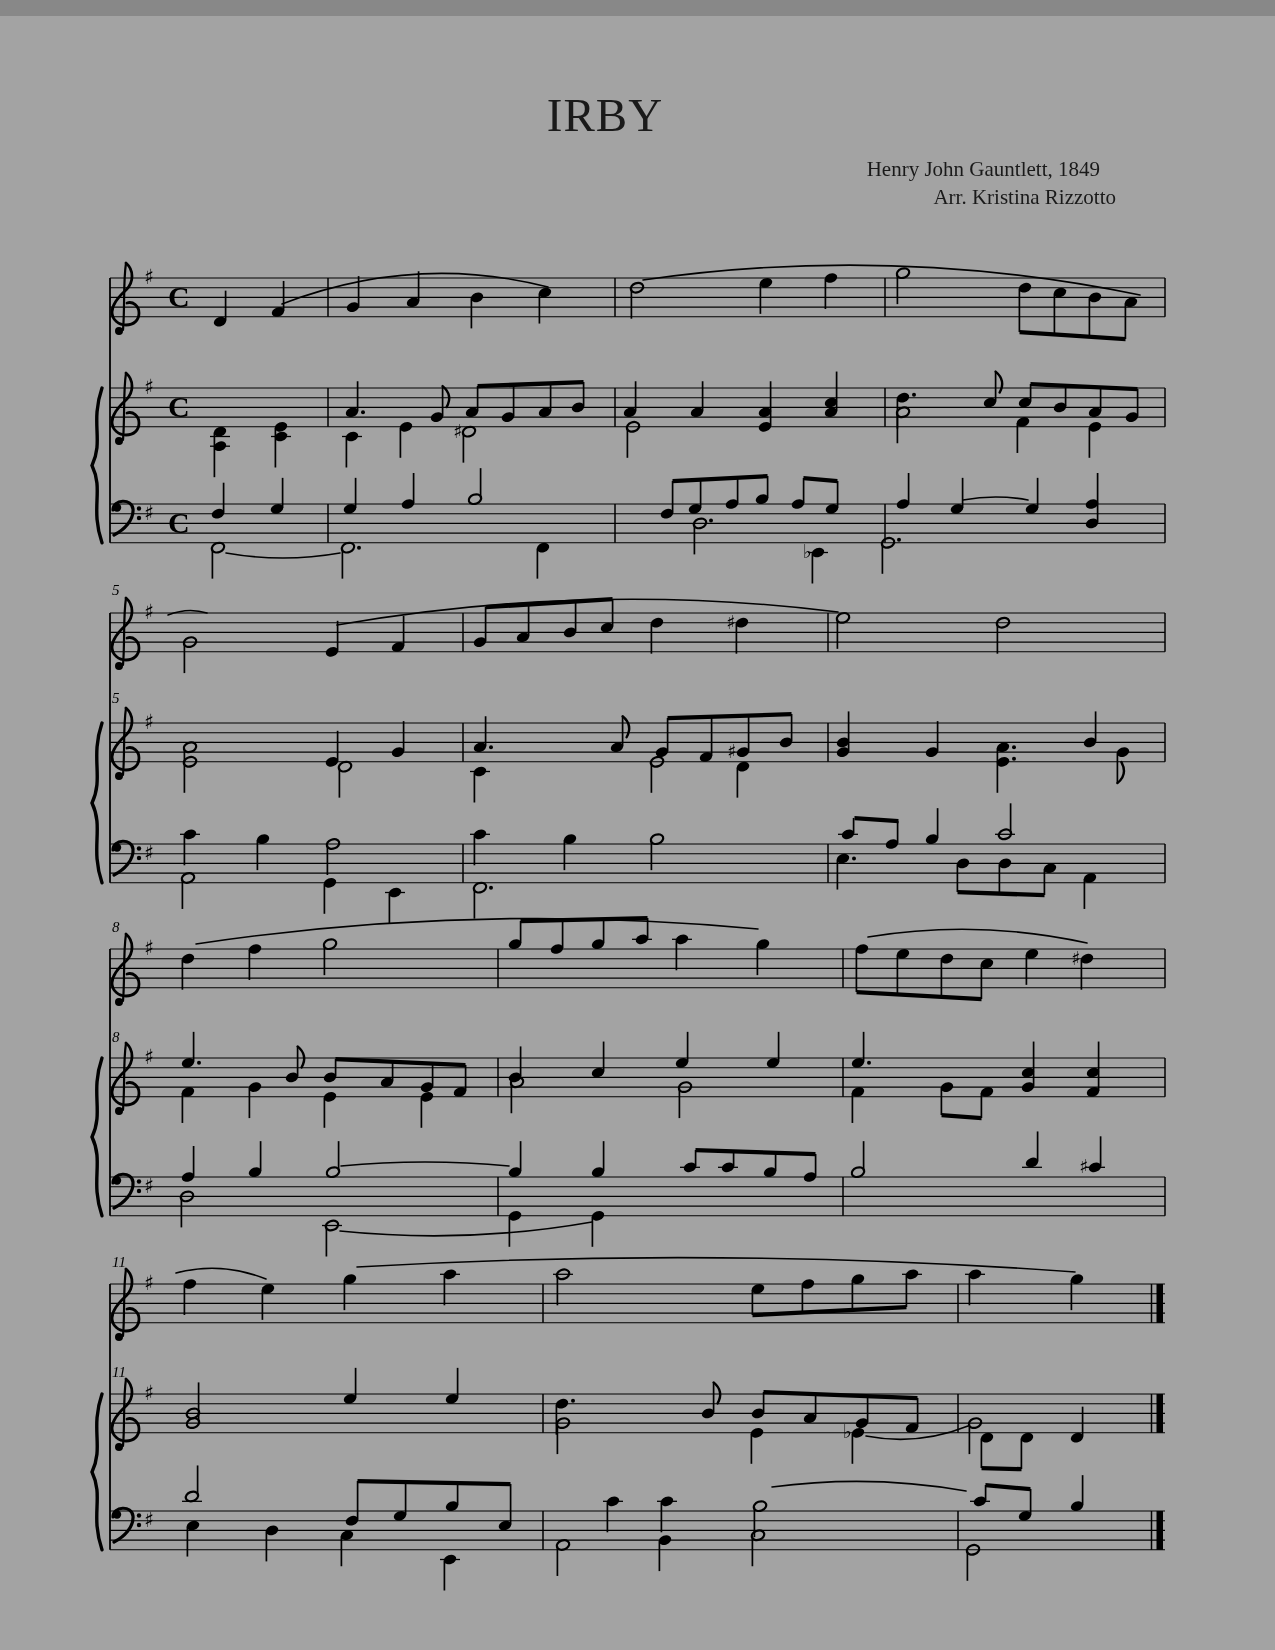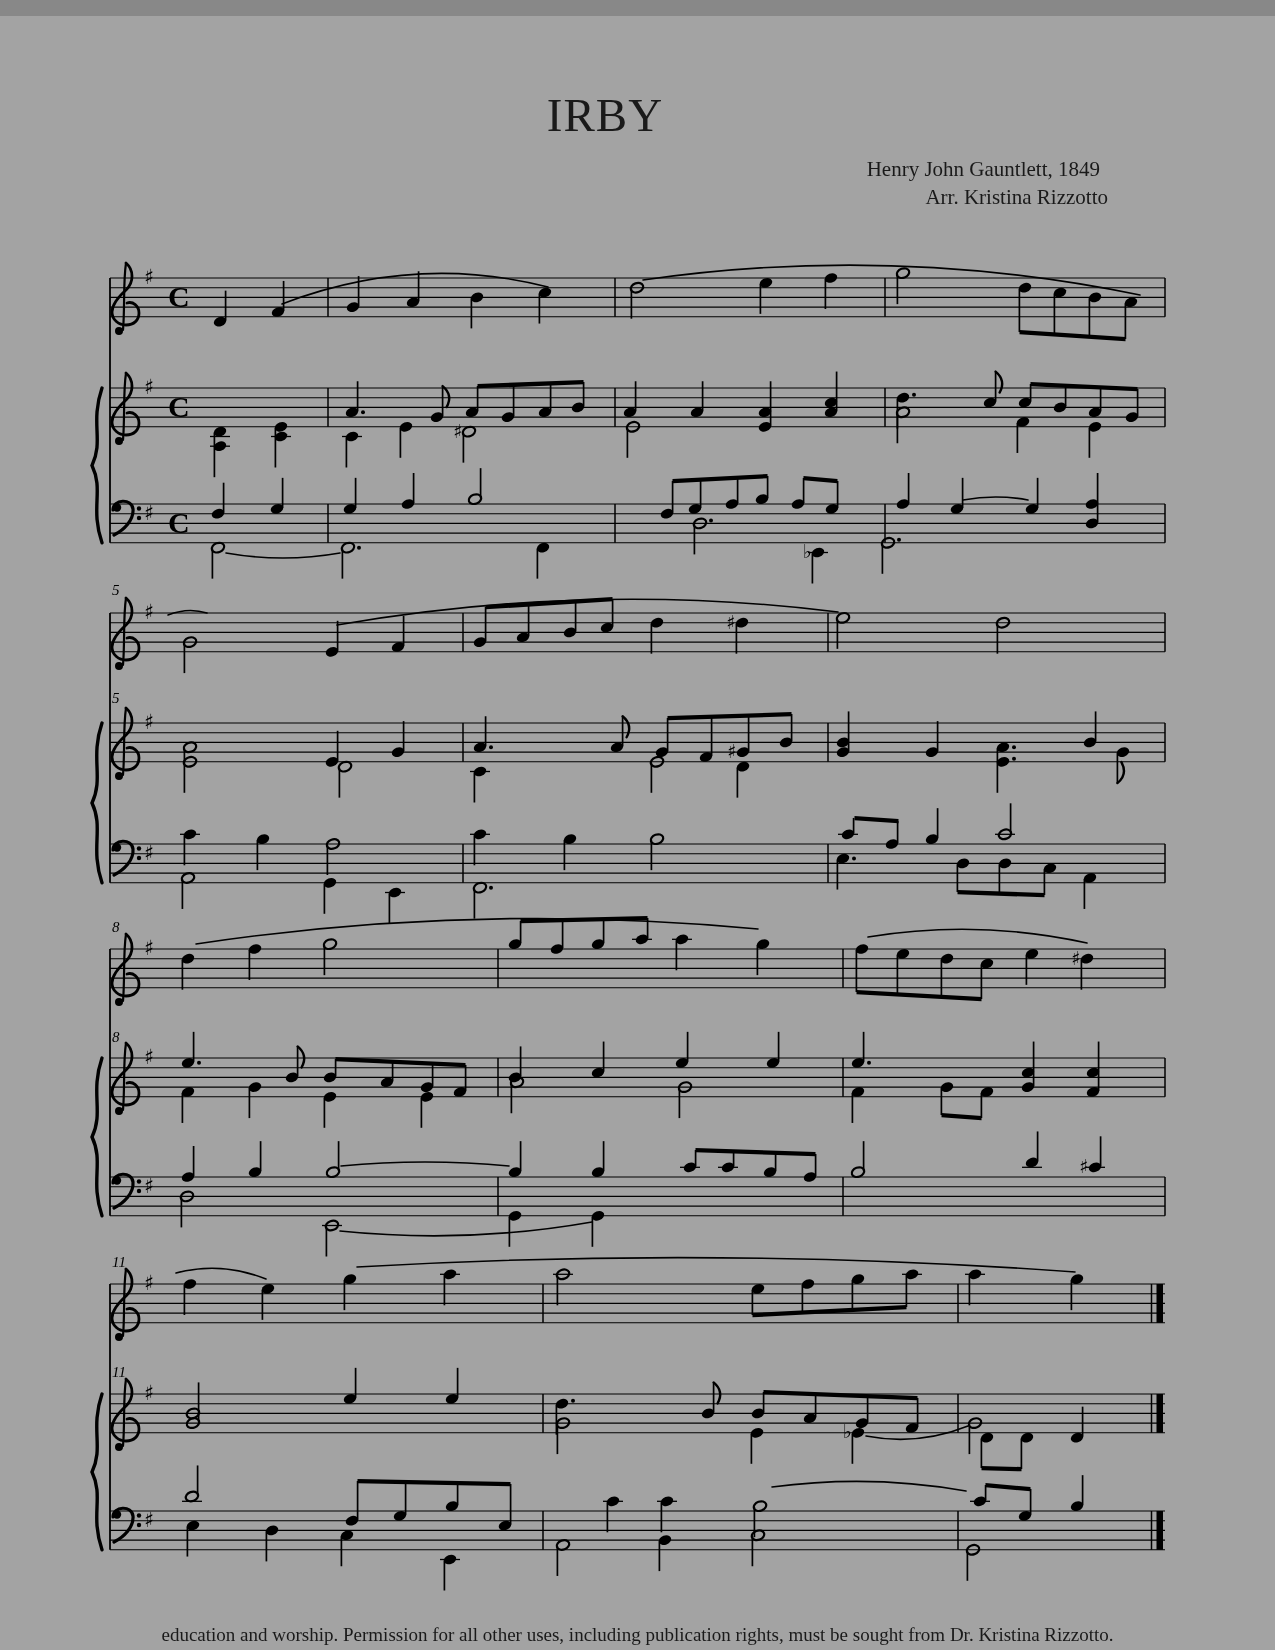--- a/index.html
+++ b/index.html
@@ -3,21 +3,21 @@
 <meta charset="utf-8">
 <style>
   html,body{margin:0;padding:0;background:#888;}
   #page{position:relative;width:1275px;height:1650px;background:#a3a3a3;margin:16px auto;
         font-family:"Liberation Serif","DejaVu Serif",serif;color:#1a1a1a;overflow:hidden;}
   #title{position:absolute;left:0;top:72px;width:1210px;text-align:center;
          font-size:47px;letter-spacing:1px;}
   #subtitle{position:absolute;left:0;top:133px;width:1215px;text-align:center;
             font-style:italic;font-size:23px;}
   #composer{position:absolute;right:175px;top:141px;font-size:21px;text-align:center;}
-  #arranger{position:absolute;right:167px;top:169px;font-size:21px;text-align:right;}
+  #arranger{position:absolute;right:159px;top:169px;font-size:21px;text-align:right;}
   #footer{position:absolute;left:0;bottom:18px;width:1275px;text-align:center;
           font-size:19px;line-height:27px;}
   #score-canvas{position:absolute;left:0;top:0;}
 </style>
 </head>
 <body>
 
 <div id="page">
   <div id="title">IRBY</div>
   <div id="composer">Henry John Gauntlett, 1849</div>
@@ -740,15 +740,14 @@
       <line x1="985.6" y1="1484.3" x2="985.6" y2="1469.0088888888888" stroke="#000000" stroke-width="1.7"></line>
       <ellipse cx="1025" cy="1499.85" rx="6.4" ry="4.6" transform="rotate(-20 1025 1499.85)" fill="#000000" stroke="none" stroke-width="2.2"></ellipse>
       <line x1="1030.6" y1="1498.85" x2="1030.6" y2="1473.0088888888888" stroke="#000000" stroke-width="1.7"></line>
       <ellipse cx="1077" cy="1490.15" rx="6.4" ry="4.6" transform="rotate(-20 1077 1490.15)" fill="#000000" stroke="none" stroke-width="2.2"></ellipse>
       <line x1="1082.6" y1="1489.15" x2="1082.6" y2="1459.15" stroke="#000000" stroke-width="1.7"></line>
       <ellipse cx="973" cy="1533.8" rx="6.4" ry="4.6" transform="rotate(-20 973 1533.8)" fill="none" stroke="#000000" stroke-width="2.2"></ellipse>
       <line x1="967.4" y1="1534.8" x2="967.4" y2="1564.8" stroke="#000000" stroke-width="1.7"></line>
       <path d="M 772,1471 Q 870,1458 966,1475" stroke="#000000" stroke-width="1.6" fill="none" stroke-linecap="round"></path>
     </svg>
   <div id="footer">
-    <div>education and worship. Permission for all other uses, including publication rights, must be sought from Dr. Kristina Rizzotto.</div>
   </div>
 </div>
 
 </body></html>

